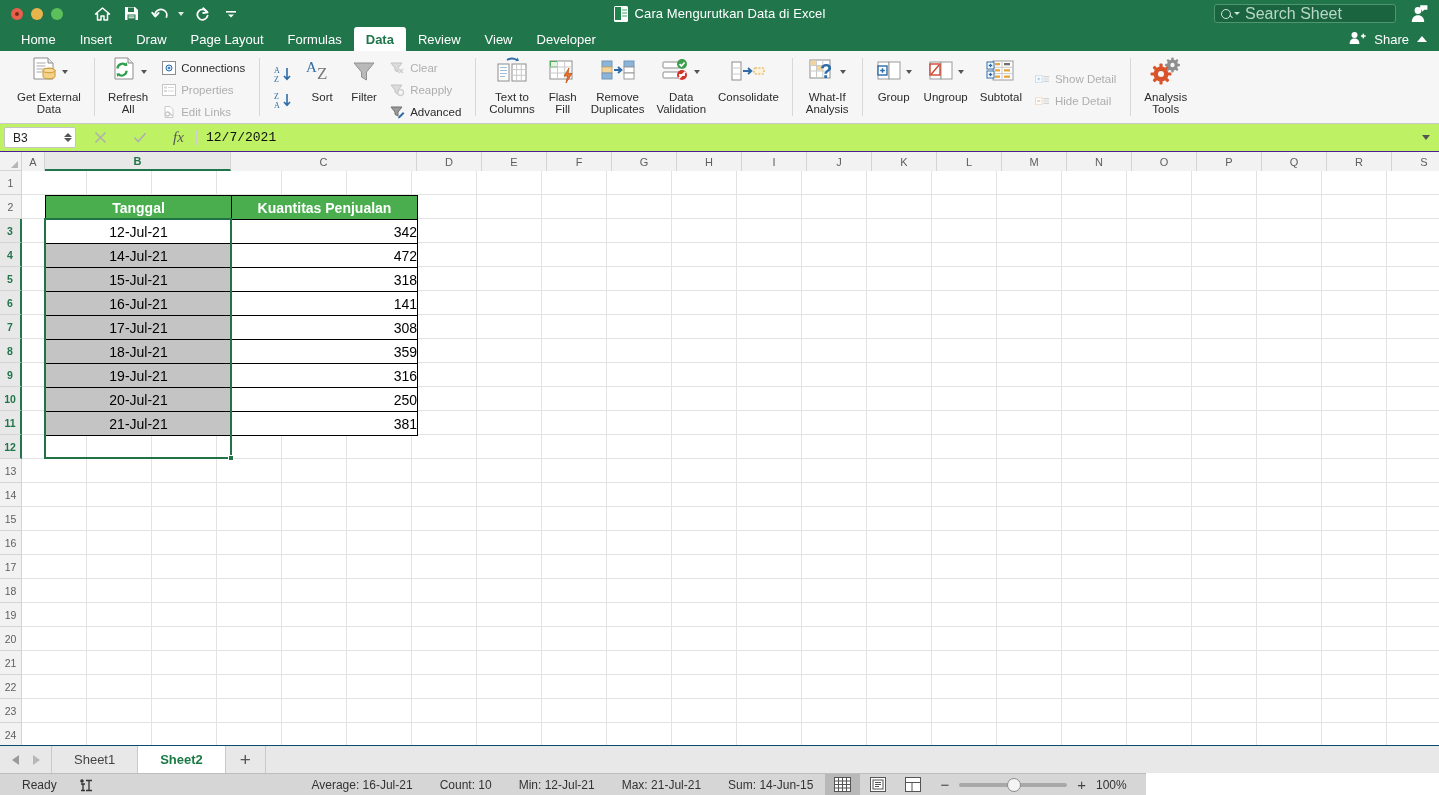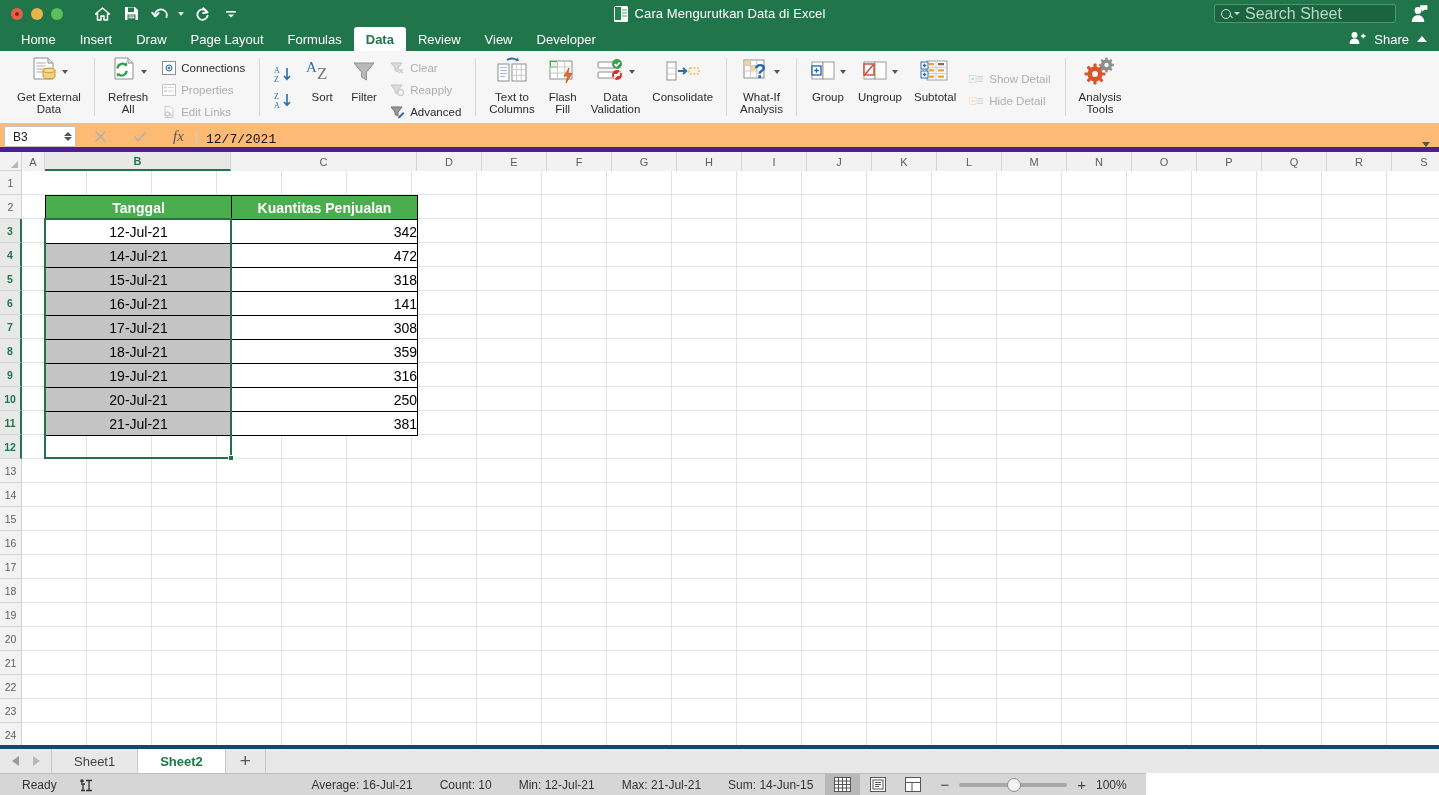--- a/index.html
+++ b/index.html
@@ -127,22 +127,22 @@
     height:21px; padding: 0 3px;
   }
   .rsmall.disabled { color: #aeaeae; }
   .rsmall .si { width:15px; height:15px; flex:none; display:flex;align-items:center;justify-content:center; }
   .sortcol { display:flex; flex-direction:column; justify-content:center; gap:4px; padding: 5px 2px 0; }
   .sortbtn { display:flex; align-items:center; gap:2px; height:22px; padding: 0 4px; }
 
   
   .fbar {
     position: absolute; top: 124px; left: 0; width: 1439px; height: 28px;
-    background: #fdba74; border-bottom: 5px solid #4c1d95;
-    display: flex; align-items: flex-end;
+    background: #bef264; border-bottom: 1px solid #4c1d95;
+    display: flex; align-items: center;
   }
   .namebox {
     width: 72px; height: 21px; margin-left: 4px; background: #fff;
     border: 1px solid #c4c4c4; border-radius: 2px;
     display: flex; align-items: center; padding: 0 3px 0 8px; font-size: 12px; color: #222;
   }
   .spin { margin-left: auto; display: flex; flex-direction: column; gap: 1px; }
   .spin i { width:0;height:0;border-left:4px solid transparent;border-right:4px solid transparent; }
   .spin i.up { border-bottom: 4px solid #555; }
   .spin i.dn { border-top: 4px solid #555; }
@@ -211,21 +211,21 @@
     position:absolute; border: 2px solid #217346; pointer-events:none;
   }
   .selhandle {
     position:absolute; width:6px; height:6px; background:#217346;
     border:1px solid #fff;
   }
 
   
   .sheetbar {
     position:absolute; left:0; top:745px; width:1439px; height:28px;
-    background:#e8e8e8; border-top:4px solid #0c4a6e;
+    background:#e8e8e8; border-top:1px solid #0c4a6e;
     display:flex; align-items:stretch;
   }
   .navarrows { display:flex; align-items:center; gap:14px; padding: 0 12px; }
   .nav-l, .nav-r { width:0;height:0;border-top:5px solid transparent;border-bottom:5px solid transparent; }
   .nav-l { border-right:7px solid #9a9a9a; }
   .nav-r { border-left:7px solid #b8b8b8; }
   .stab {
     display:flex; align-items:center; padding: 0 22px; font-size:13px; color:#444;
     border-left:1px solid #c9c9c9; border-right:1px solid #c9c9c9; margin-left:-1px;
   }
@@ -533,20 +533,35 @@
             <g stroke="#c9c9c9">
                 <path d="M10.5 4v18M17.7 4v18M3 10h22M3 16h22"></path>
               </g>
             <path d="M22 11 l-5 8 h3.6 l-1.6 7 l6 -9.5 h-4 z" fill="#e8722d" stroke="#c2541a" stroke-width="0.8"></path>
           </svg>
         </div>
         <span class="lbl">Flash</span>
         <span>Fill</span>
       </div>
 
+      <div class="ritem">
+        <div class="ricon">
+          <svg width="36" height="28" viewBox="0 0 36 28">
+            <rect x="2" y="3" width="10" height="6" fill="#8db4d8" stroke="#6f95b8"></rect>
+            <rect x="2" y="9" width="10" height="6" fill="#f3d49a" stroke="#c9ab72"></rect>
+            <rect x="2" y="15" width="10" height="6" fill="#8db4d8" stroke="#6f95b8"></rect>
+            <path d="M14 12 h6 M18 9 l3.5 3 l-3.5 3" fill="none" stroke="#2d6ca8" stroke-width="1.8"></path>
+            <rect x="24" y="3" width="10" height="6" fill="#8db4d8" stroke="#6f95b8"></rect>
+            <rect x="24" y="9" width="10" height="6" fill="#fff" stroke="#9a9a9a"></rect>
+            <rect x="24" y="15" width="10" height="6" fill="#fff" stroke="#9a9a9a"></rect>
+          </svg>
+        </div>
+        <span class="lbl">Remove</span>
+        <span>Duplicates</span>
+      </div>
 
       <div class="ritem">
         <div class="ricon-row">
           <span>
             <svg width="30" height="28" viewBox="0 0 30 28">
               <rect x="1" y="5" width="17" height="6" rx="1" fill="#fff" stroke="#8d8d8d"></rect>
               <rect x="1" y="15" width="17" height="6" rx="1" fill="#fff" stroke="#8d8d8d"></rect>
               <circle cx="20" cy="7" r="5" fill="#3d9e4d"></circle>
               <path d="M17.6 7.2 l1.8 1.9 l3.2 -3.6" fill="none" stroke="#fff" stroke-width="1.7"></path>
               <circle cx="20" cy="18" r="5" fill="#d2342c"></circle>

